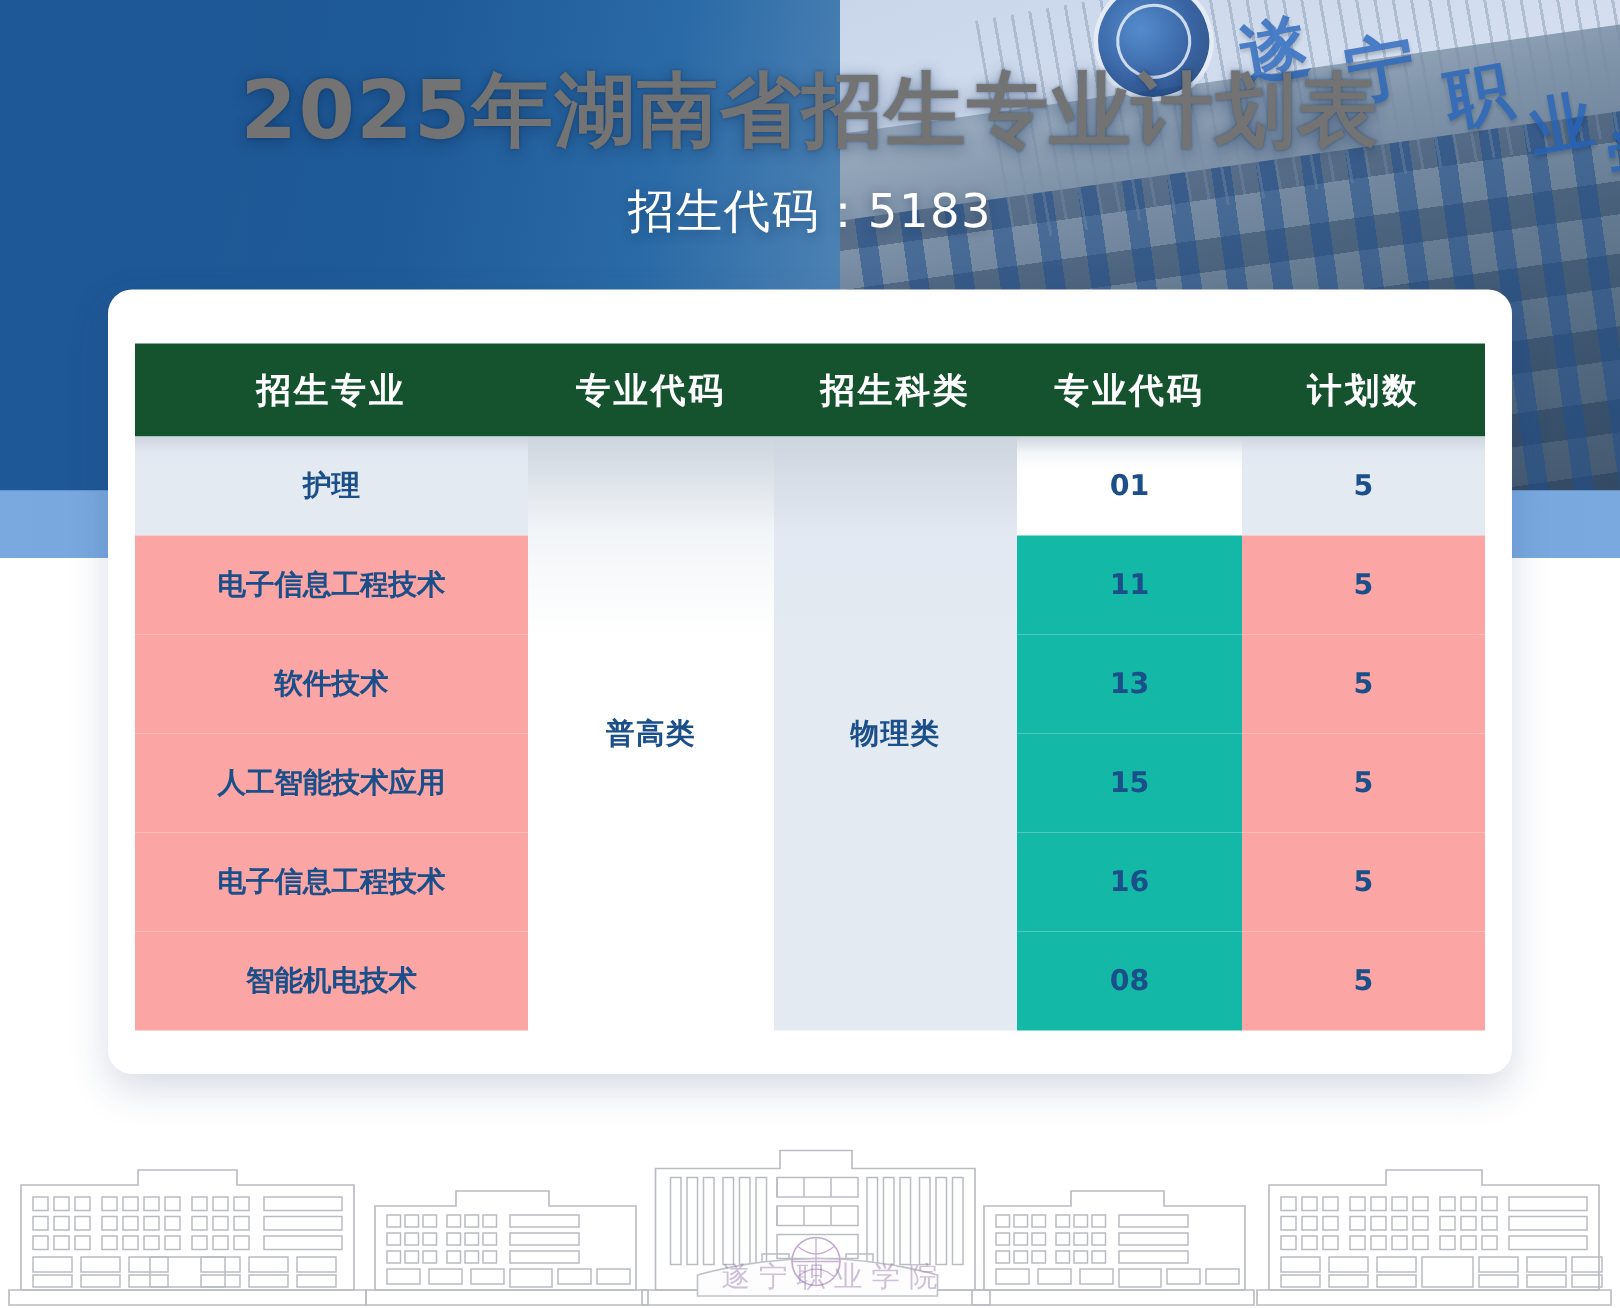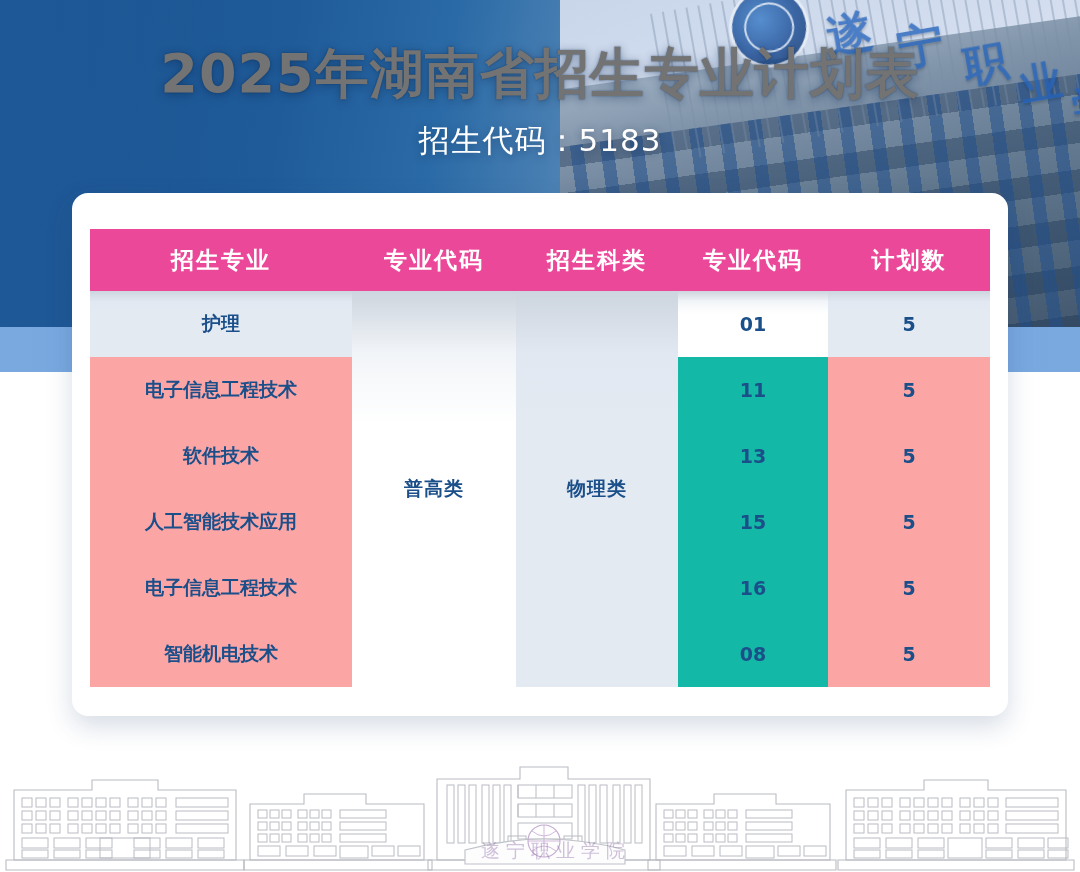--- a/index.html
+++ b/index.html
@@ -164,21 +164,21 @@
     table-layout: fixed;
   }
   .table col.c1 { width: 262px; }
   .table col.c2 { width: 164px; }
   .table col.c3 { width: 162px; }
   .table col.c4 { width: 150px; }
   .table col.c5 { width: 162px; }
 
   .table thead th {
     height: 62px;
-    background: #ec4899;
+    background: #14532d;
     color: #ffffff;
     font-family: "DejaVu Sans", sans-serif;
     font-size: 23px;
     font-weight: 700;
     letter-spacing: 2px;
     text-align: center;
     vertical-align: middle;
     padding: 0;
     border: 0;
   }

